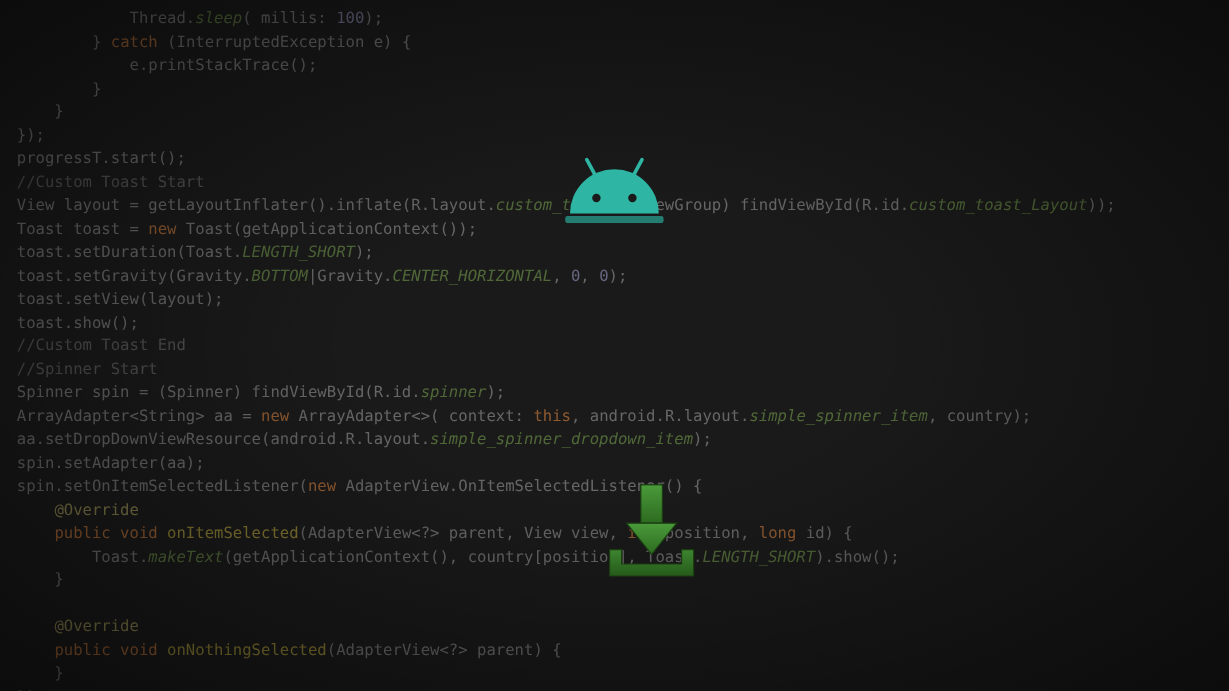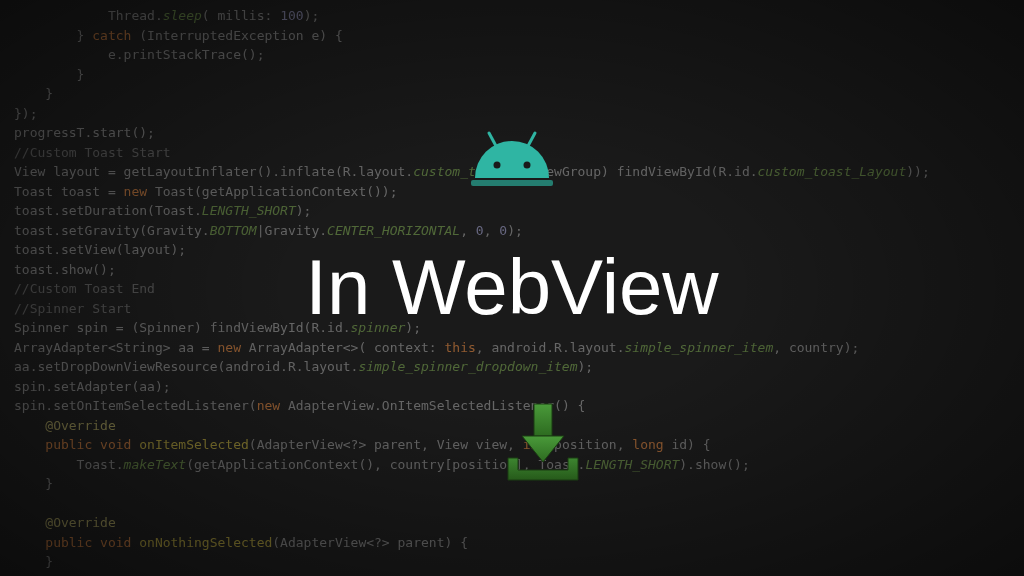--- a/index.html
+++ b/index.html
@@ -112,21 +112,20 @@
       <line x1="68" y1="3" x2="61" y2="16" stroke="#2fb5a3" stroke-width="3" stroke-linecap="round"></line>
       <path d="M 8 48 A 37 37 0 0 1 82 48 L 8 48 Z"></path>
       <circle cx="30" cy="35" r="3.5" fill="#1a1a1a"></circle>
       <circle cx="60" cy="35" r="3.5" fill="#1a1a1a"></circle>
     </g>
     <rect x="4" y="50" width="82" height="6" rx="2" fill="#247d70"></rect>
   </svg>
 </div>
 
 <div class="title">
-  <div>In WebView</div>
 </div>
 
 <div class="download-icon">
   <svg width="90" height="90" viewBox="0 0 90 90">
     <defs>
       <linearGradient id="g1" x1="0" y1="0" x2="0" y2="1">
         <stop offset="0" stop-color="#4a9a3a"></stop>
         <stop offset="1" stop-color="#2d6b20"></stop>
       </linearGradient>
       <linearGradient id="g2" x1="0" y1="0" x2="0" y2="1">

